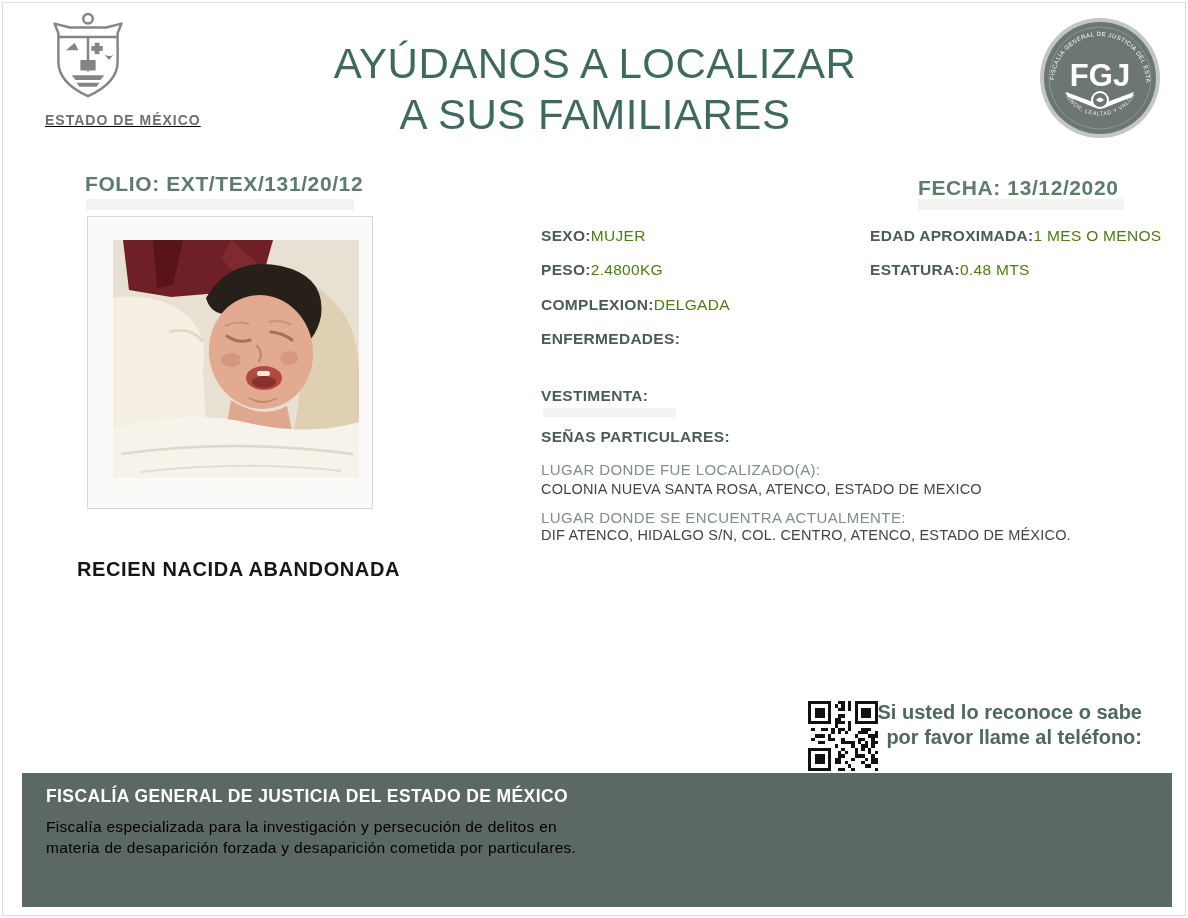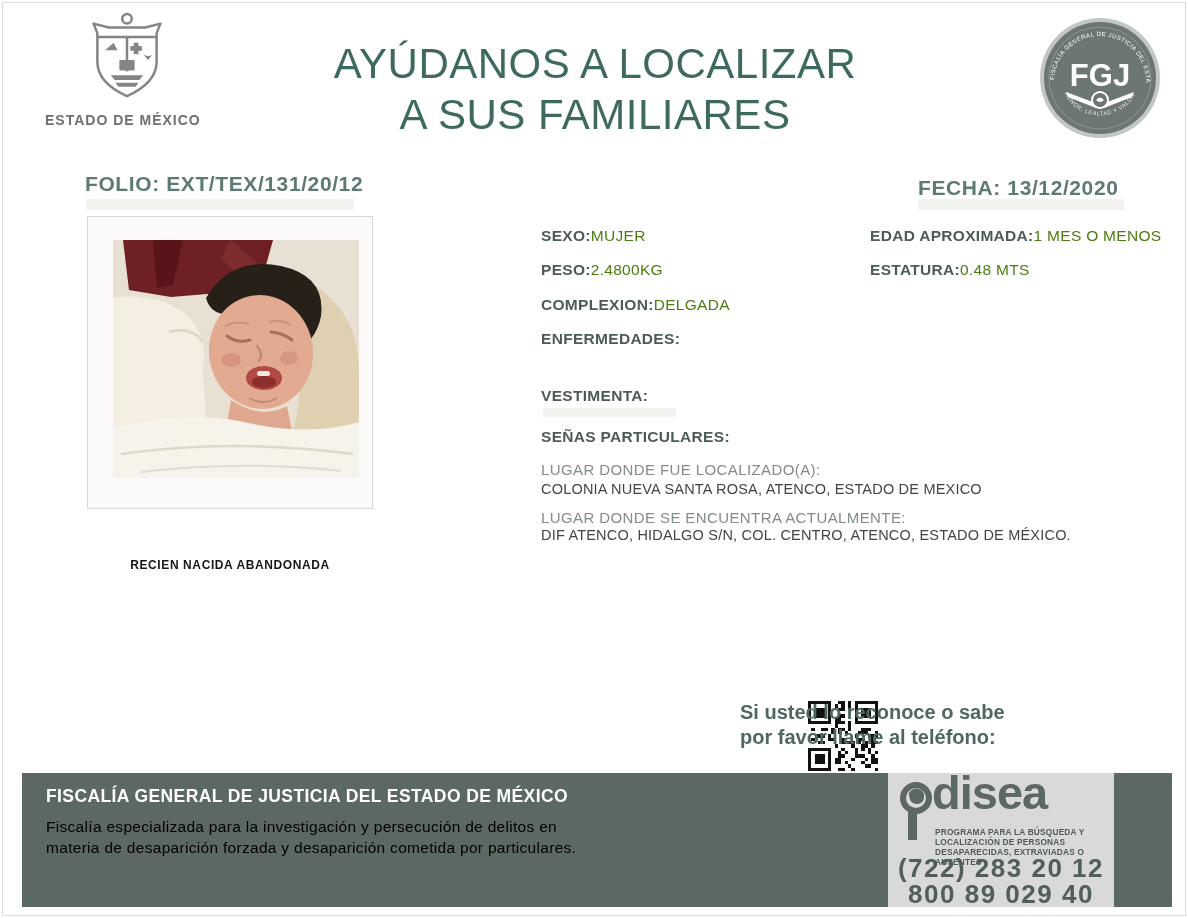--- a/index.html
+++ b/index.html
@@ -1,51 +1,51 @@
 <!DOCTYPE html>
 <html><head>
 <meta charset="utf-8">
 <style>
   html,body{margin:0;padding:0;background:#fff;}
   .page{position:relative;width:1188px;height:918px;background:#ffffff;overflow:hidden;
         font-family:"Liberation Sans",sans-serif;}
   .page-border{position:absolute;inset:2px;border:1px solid #dcdcdc;pointer-events:none;}
 
   
-  .crest-wrap{position:absolute;left:45px;top:10px;width:125px;text-align:right;}
+  .crest-wrap{position:absolute;left:45px;top:10px;width:125px;text-align:left;text-decoration:underline;}
   .crest-wrap svg{width:86px;height:96px;}
   .crest-caption{margin-top:2px;font-size:14px;font-weight:bold;color:#6f6f6f;letter-spacing:1px;white-space:nowrap;}
   .title{position:absolute;left:250px;top:38px;width:690px;text-align:center;
          color:#3e6a5e;font-weight:normal;font-size:42px;line-height:51px;letter-spacing:0.5px;}
   .fgj-wrap{position:absolute;left:1038px;top:16px;width:124px;height:124px;}
 
   
   .folio{position:absolute;left:85px;top:172px;font-size:21px;font-weight:bold;color:#5e7b70;letter-spacing:0.6px;}
   .fecha{position:absolute;left:918px;top:176px;font-size:21px;font-weight:bold;color:#5e7b70;letter-spacing:0.6px;}
   .smudge{position:absolute;background:#f2f2ef;}
 
   
   .polaroid{position:absolute;left:87px;top:216px;width:286px;height:293px;background:#fbfaf8;
             border:1px solid #d8d8d4;box-sizing:border-box;}
   .polaroid svg{position:absolute;left:25px;top:23px;width:246px;height:238px;}
-  .photo-caption{position:absolute;left:60px;top:558px;width:340px;text-align:center;
-                 font-size:12px;font-weight:bold;color:#1c1c1a;letter-spacing:0.6px;color:#161614;}
+  .photo-caption{position:absolute;left:60px;top:558px;width:340px;text-align:right;
+                 font-size:20px;font-weight:bold;color:#1c1c1a;letter-spacing:0.6px;color:#161614;}
 
   
   .frow{position:absolute;left:541px;font-size:15.5px;white-space:nowrap;letter-spacing:0.3px;}
   .frow-side{left:870px;}
   .flabel{font-weight:bold;color:#4c5b55;}
   .fvalue{color:#4d7c0f;margin-left:0;}
   .loc-label{position:absolute;left:541px;font-size:15px;color:#808d88;letter-spacing:0.4px;white-space:nowrap;}
   .loc-value{position:absolute;left:541px;font-size:14.5px;color:#3f4744;letter-spacing:0.2px;white-space:nowrap;}
 
   
   .qr{position:absolute;left:808px;top:701px;width:70px;height:70px;}
   .qr svg{width:70px;height:70px;}
-  .notice{position:absolute;left:740px;top:700px;width:402px;text-align:left;
+  .notice{position:absolute;left:740px;top:700px;width:402px;text-align:right;
           font-size:20px;font-weight:bold;color:#4e685f;line-height:25px;}
 
   
   .footer{position:absolute;left:22px;top:773px;width:1150px;height:134px;background:#5c6862;}
   .footer-org{position:absolute;left:24px;top:13px;font-size:17.5px;font-weight:bold;color:#ffffff;letter-spacing:0.4px;white-space:nowrap;}
   .footer-desc{position:absolute;left:24px;top:43px;font-size:15.5px;color:#000000;line-height:21px;letter-spacing:0.3px;}
   .footer-addr{position:absolute;left:24px;top:86px;font-size:16px;font-weight:bold;color:#ffffff;line-height:21px;letter-spacing:0.3px;}
 
   .odisea{position:absolute;left:866px;top:0;width:226px;height:134px;background:#d9dad7;}
   .odisea-mag{position:absolute;left:7px;top:8px;width:40px;height:66px;}
@@ -300,25 +300,14 @@
     <div>por favor llame al teléfono:</div>
   </div>
 
   <div class="footer">
     <div class="footer-org">FISCALÍA GENERAL DE JUSTICIA DEL ESTADO DE MÉXICO</div>
     <div class="footer-desc">
       <div>Fiscalía especializada para la investigación y persecución de delitos en</div>
       <div>materia de desaparición forzada y desaparición cometida por particulares.</div>
     </div>
 
-    <div class="odisea">
-      <svg class="odisea-mag" viewBox="0 0 40 66">
-        <circle cx="21" cy="17" r="13" fill="none" stroke="#5c6862" stroke-width="6"></circle>
-        <path d="M14,12 q4,-6 10,-4 q6,2 5,9 q-1,6 -8,6 q-7,0 -7,-11 z" fill="#5c6862"></path>
-        <rect x="13" y="31" width="9" height="28" fill="#5c6862"></rect>
-      </svg>
-      <div class="odisea-brand">disea</div>
-      <div class="odisea-program">PROGRAMA PARA LA BÚSQUEDA Y LOCALIZACIÓN DE PERSONAS DESAPARECIDAS, EXTRAVIADAS O AUSENTES</div>
-      <div class="odisea-phone1">(722) 283 20 12</div>
-      <div class="odisea-phone2">800 89 029 40</div>
-    </div>
   </div>
 </div>
 
 </body></html>

